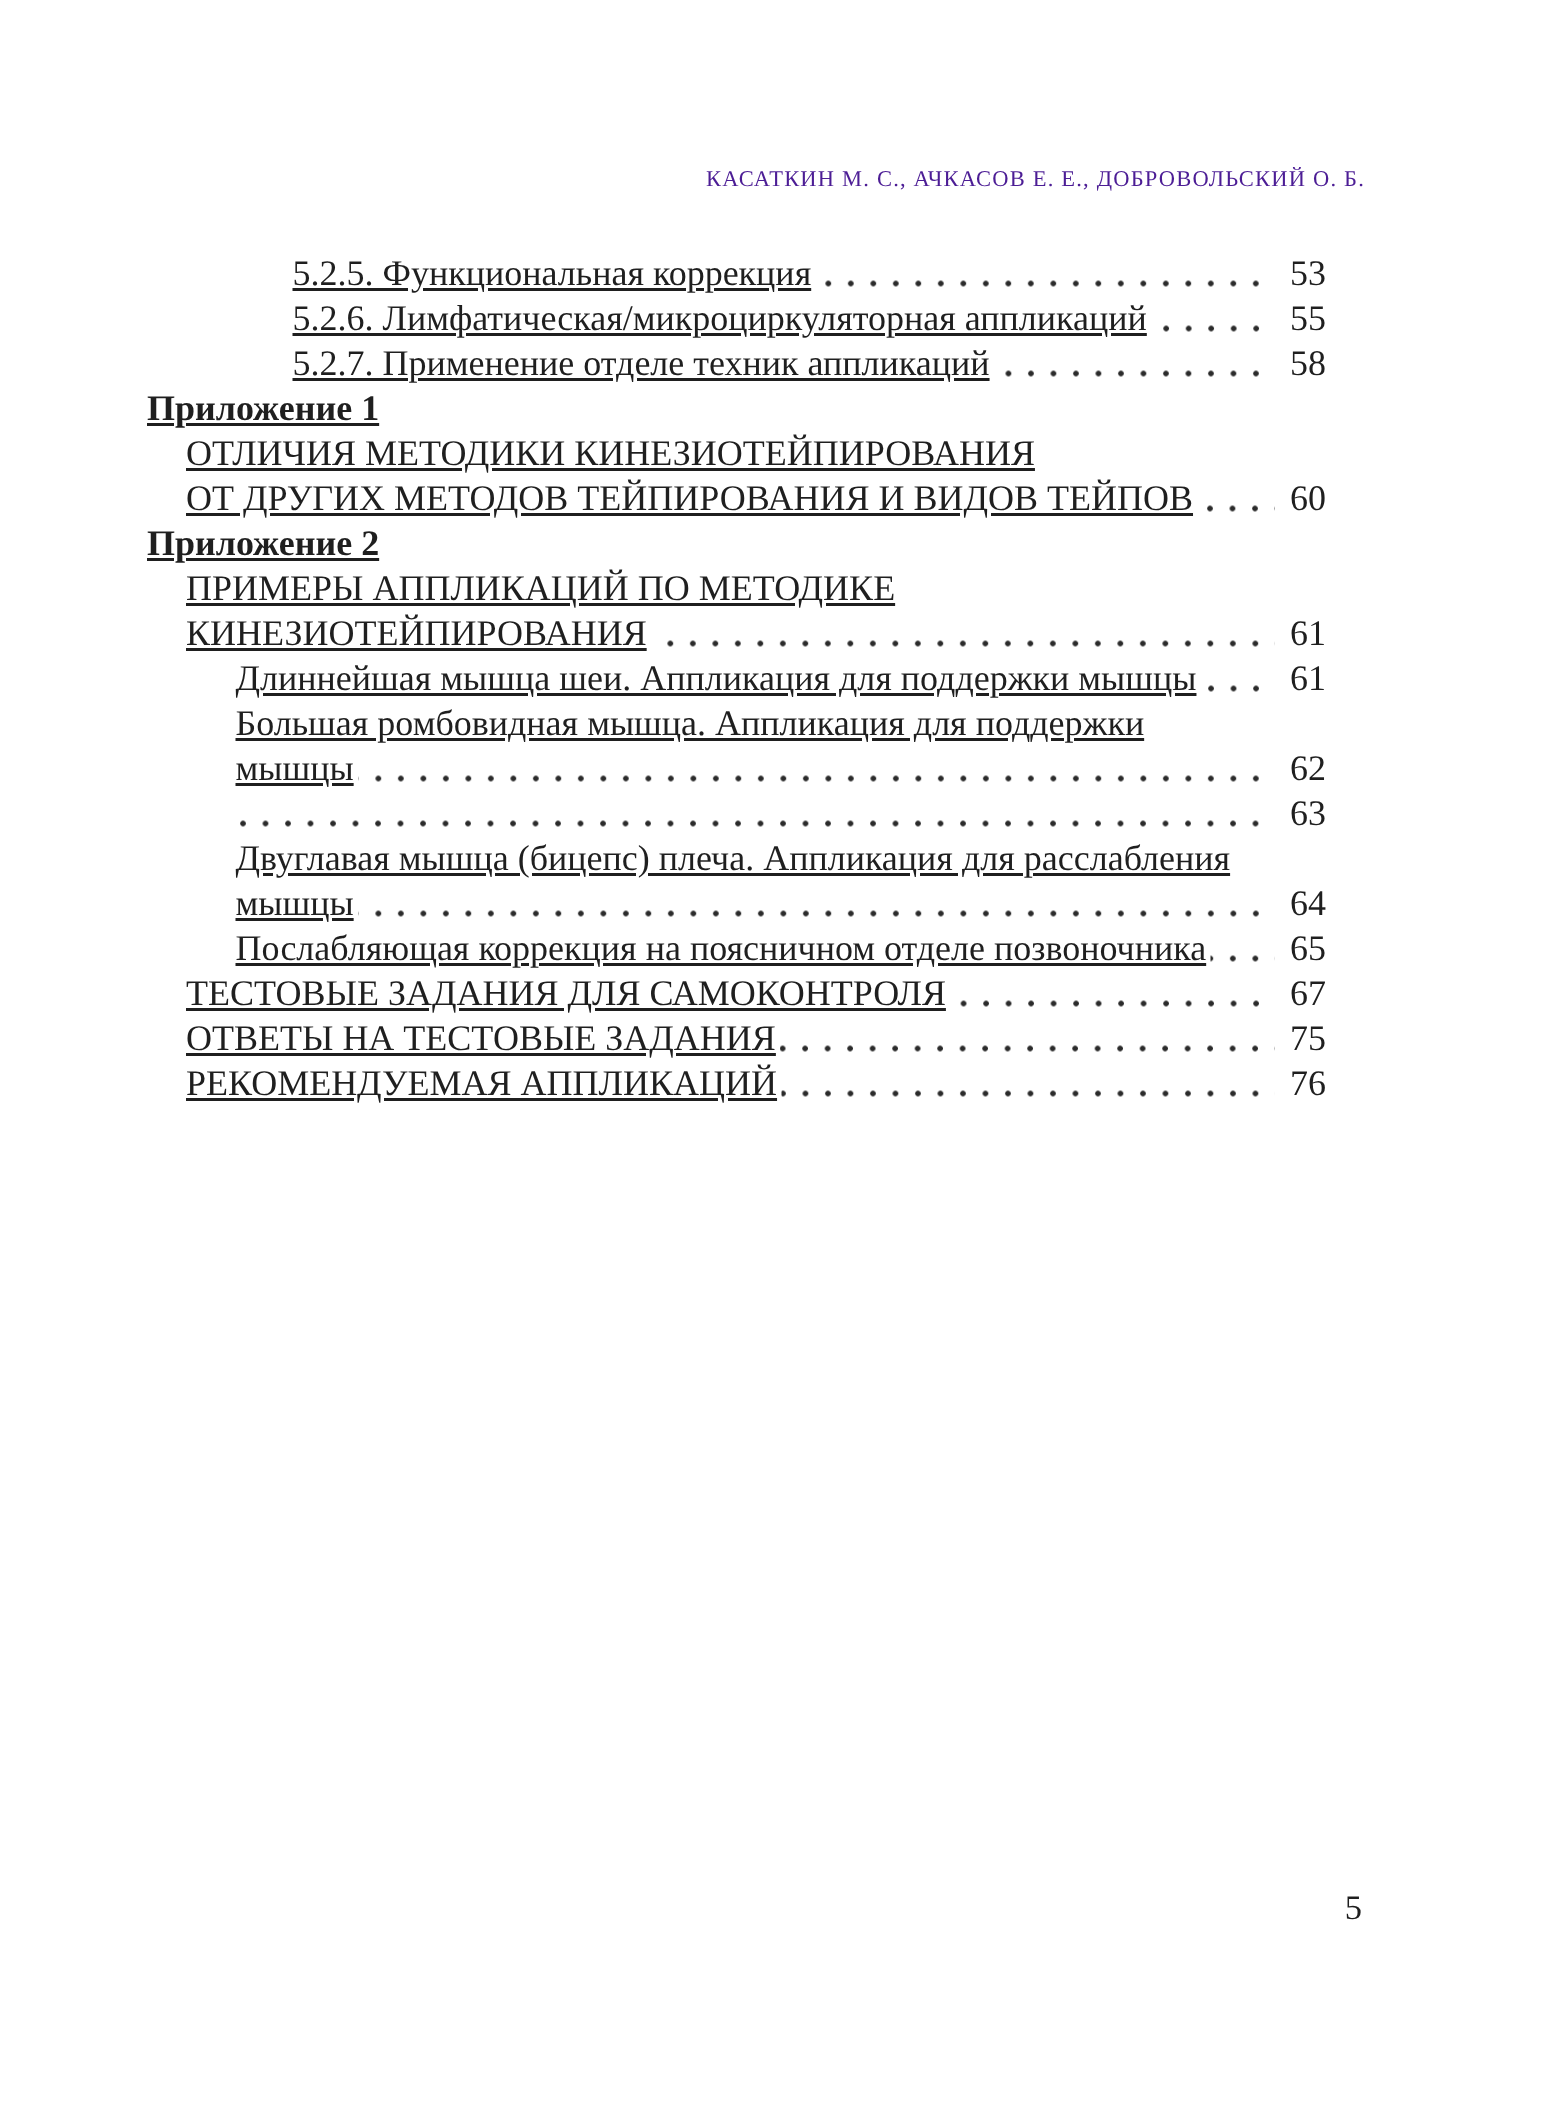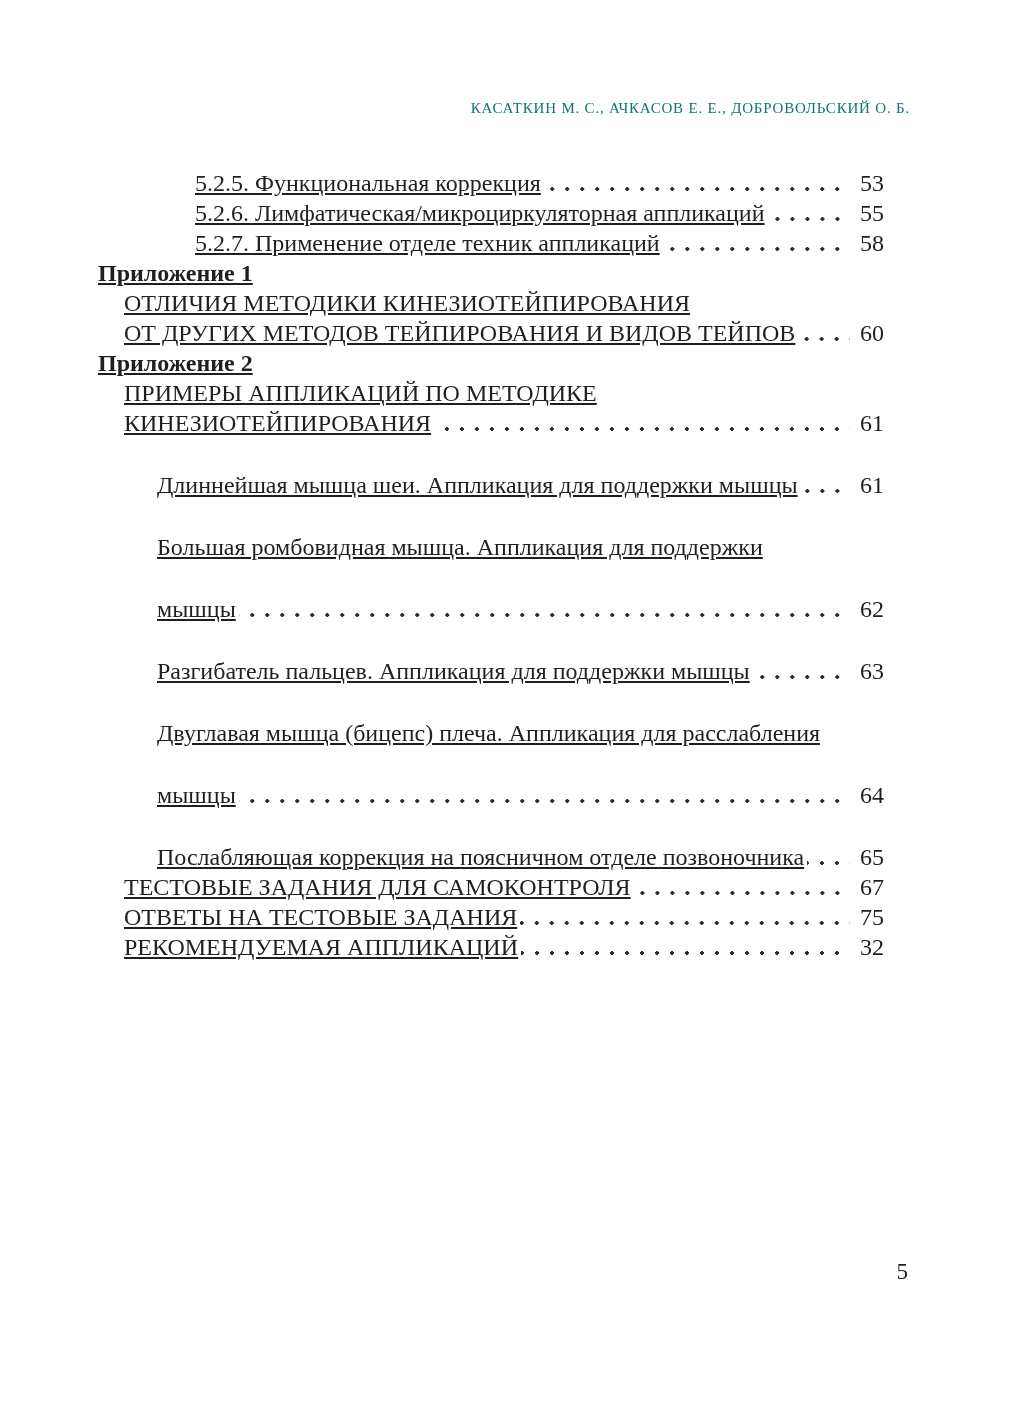--- a/index.html
+++ b/index.html
@@ -11,45 +11,45 @@
     position: relative;
     width: 1034px;
     height: 1418px;
     background: #ffffff;
     overflow: hidden;
     font-family: "Liberation Serif", "DejaVu Serif", serif;
     color: #1f1f1f;
   }
   .running-header {
     position: absolute;
-    top: 100px;
+    top: 112px;
     left: 0;
     right: 124px;
     text-align: right;
     font-size: 15px;
     letter-spacing: 0.8px;
-    color: #0f766e;
+    color: #4c1d95;
   }
   .toc {
     position: absolute;
     top: 168px;
     left: 98px;
     width: 786px;
   }
   .row {
     display: flex;
     align-items: baseline;
     line-height: 30px;
     font-size: 24px;
     white-space: nowrap;
   }
   .row.bold { font-weight: 700; }
   .ind0 { padding-left: 0; }
   .ind1 { padding-left: 26px; }
-  .ind2 { padding-left: 59px; margin-top: 32px; }
+  .ind2 { padding-left: 59px; }
   .ind3 { padding-left: 97px; }
   .entry-text { flex: 0 0 auto; text-decoration: underline; }
   .leader {
     flex: 1 1 auto;
     min-width: 10px;
     height: 20px;
     align-self: flex-end;
     margin: 0 6px 0 3px;
     background-image: radial-gradient(circle at 2px 2px, #2b2b2b 1.6px, transparent 2.1px);
     background-size: 15px 4px;
@@ -120,21 +120,20 @@
       </div>
       <div class="row ind2">
         <span class="entry-text">Большая ромбовидная мышца. Аппликация для поддержки</span>
       </div>
       <div class="row ind2">
         <span class="entry-text">мышцы</span>
         <span class="leader"></span>
         <span class="pnum">62</span>
       </div>
       <div class="row ind2">
-        <span class="entry-text">Разгибатель пальцев. Аппликация для поддержки мышцы</span>
         <span class="leader"></span>
         <span class="pnum">63</span>
       </div>
       <div class="row ind2">
         <span class="entry-text">Двуглавая мышца (бицепс) плеча. Аппликация для расслабления</span>
       </div>
       <div class="row ind2">
         <span class="entry-text">мышцы</span>
         <span class="leader"></span>
         <span class="pnum">64</span>
@@ -150,18 +149,18 @@
         <span class="pnum">67</span>
       </div>
       <div class="row ind1">
         <span class="entry-text">ОТВЕТЫ НА ТЕСТОВЫЕ ЗАДАНИЯ</span>
         <span class="leader"></span>
         <span class="pnum">75</span>
       </div>
       <div class="row ind1">
         <span class="entry-text">РЕКОМЕНДУЕМАЯ АППЛИКАЦИЙ</span>
         <span class="leader"></span>
-        <span class="pnum">32</span>
+        <span class="pnum">76</span>
       </div>
     </div>
 
   <div class="folio">5</div>
 </div>
 
 </body></html>

